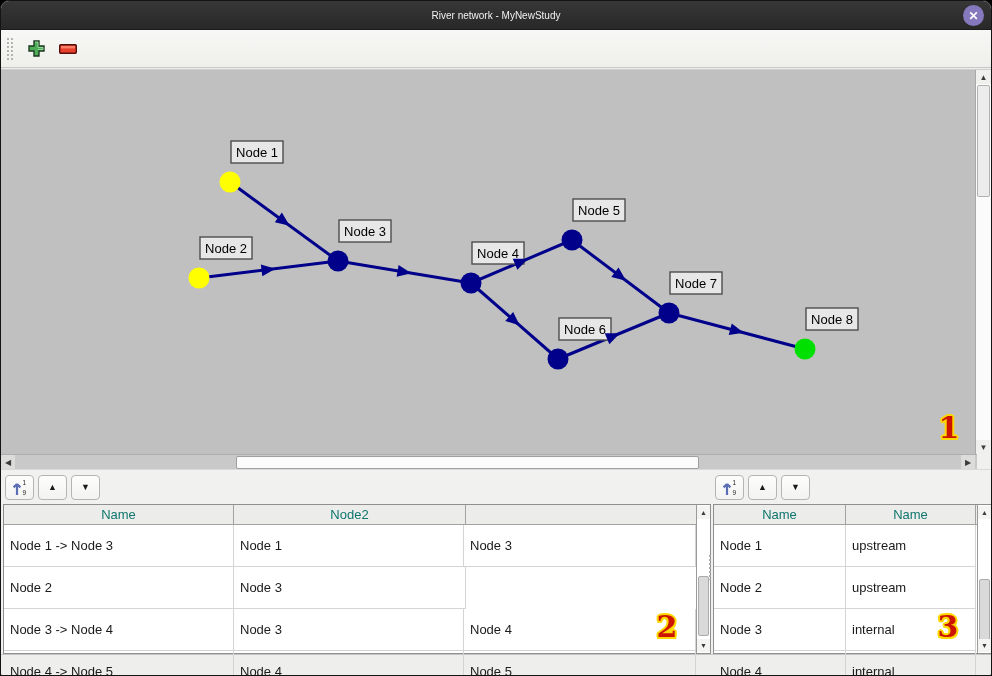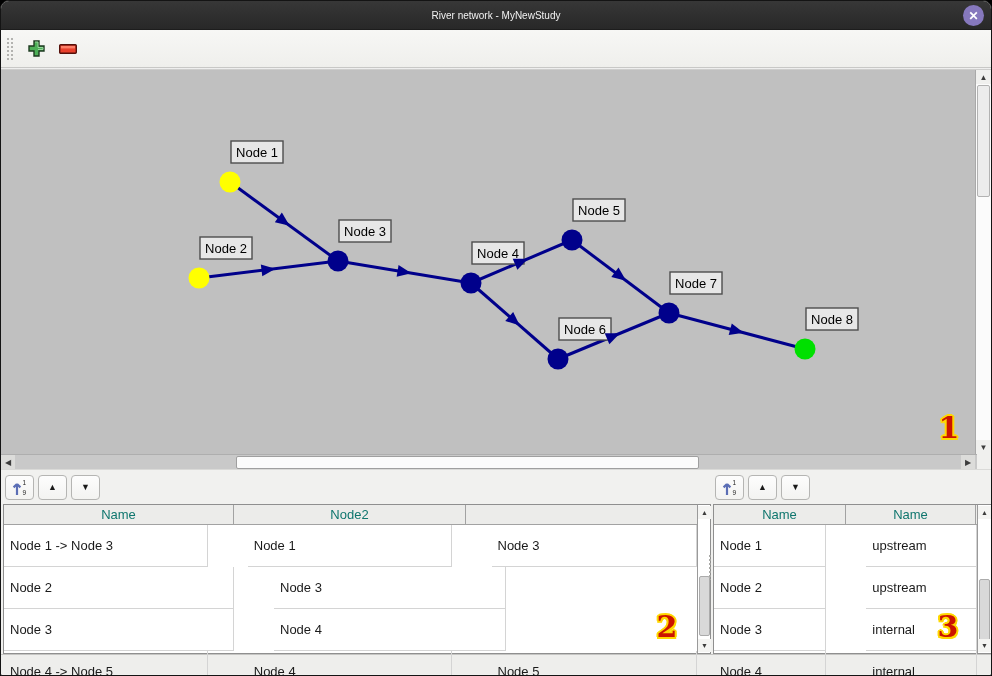--- a/index.html
+++ b/index.html
@@ -93,21 +93,21 @@
 
   
   .tblwrap { display: flex; height: 150px; }
   .tbl { background: #ffffff; border: 1px solid #8f8f8f; border-right: none; }
   .tbl .hrow { display: flex; height: 20px; background: #ececea; border-bottom: 1px solid #a2a2a2; }
   .tbl .hcell {
     display:flex; align-items:center; justify-content:center;
     border-right: 1px solid #a2a2a2; font-size: 13px; color:#0f766e;
     overflow:hidden; white-space:nowrap;
   }
-  .tbl .brow { display: flex; height: 42px; gap: 40px; }
+  .tbl .brow { display: flex; height: 42px; }
   .tbl .bcell {
     display:flex; align-items:center; padding-left: 6px;
     border-right: 1px solid #d4d4d4; border-bottom: 1px solid #d4d4d4;
     overflow:hidden; white-space:nowrap;
   }
   .tbl .filler { height: 7px; display:flex; }
   .tbl .filler .bcell { border-bottom: none; height: 7px; }
   .tscroll {
     position: relative; width: 15px; background: #ffffff;
     border: 1px solid #8f8f8f; border-left: 1px solid #9a9a9a;
@@ -257,20 +257,21 @@
               <div class="brow">
                 <div class="bcell" style="width: 230px;">Node 1 -&gt; Node 3</div>
                 <div class="bcell" style="width: 230px;">Node 1</div>
                 <div class="bcell" style="width: 232px;">Node 3</div>
               </div>
               <div class="brow">
                 <div class="bcell" style="width: 230px;">Node 2</div>
                 <div class="bcell" style="width: 232px;">Node 3</div>
               </div>
               <div class="brow">
+                <div class="bcell" style="width: 230px;">Node 3 -&gt; Node 4</div>
                 <div class="bcell" style="width: 230px;">Node 3</div>
                 <div class="bcell" style="width: 232px;">Node 4</div>
               </div>
               <div class="brow">
                 <div class="bcell" style="width: 230px;">Node 4 -&gt; Node 5</div>
                 <div class="bcell" style="width: 230px;">Node 4</div>
                 <div class="bcell" style="width: 232px;">Node 5</div>
               </div>
               <div class="filler">
                 <div class="bcell" style="width: 230px;"></div>

